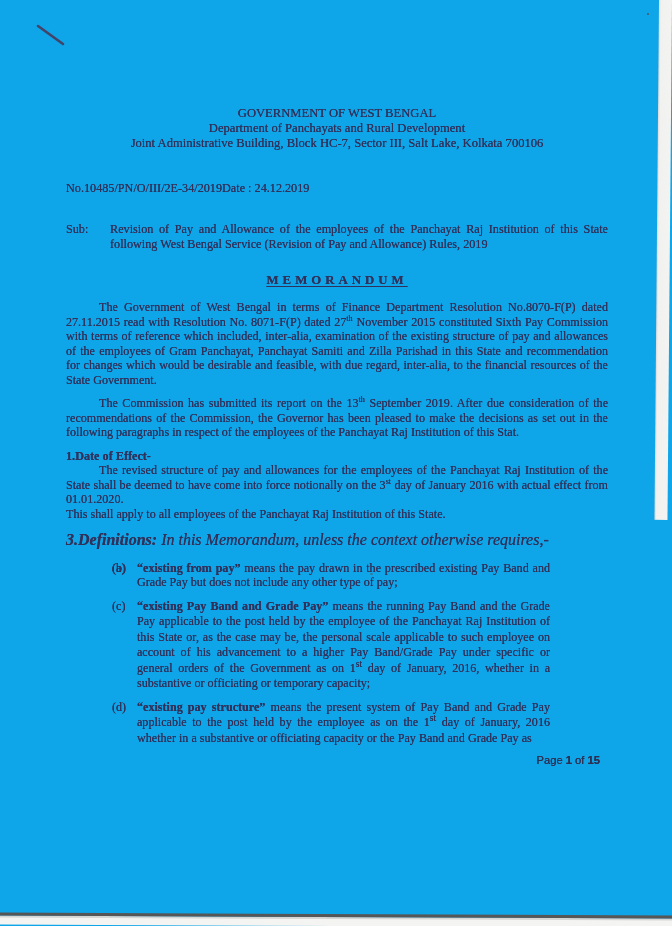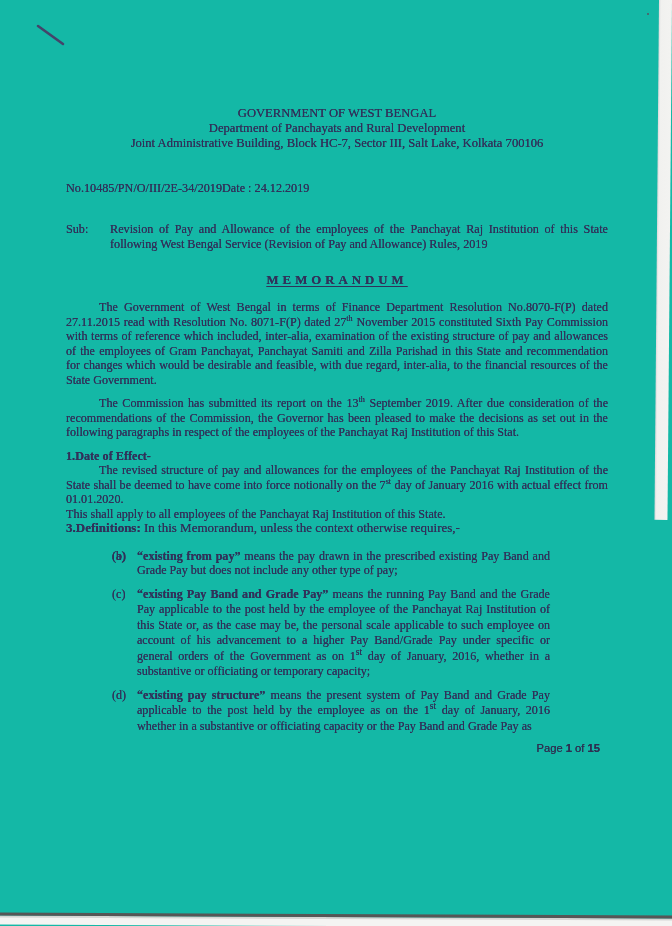--- a/index.html
+++ b/index.html
@@ -1,33 +1,33 @@
 <!DOCTYPE html>
 <html><head>
 <meta charset="utf-8">
 <style>
   html,body{margin:0;padding:0;background:#e9e9e7;}
   .stage{position:relative;width:672px;height:926px;overflow:hidden;background:#fdfdfc;
          font-family:"Liberation Serif","DejaVu Serif",serif;color:#31315a;}
-  .sheet{position:absolute;inset:0;background:#14b8a6;padding:106px 64px 0 66px;box-sizing:border-box;
+  .sheet{position:absolute;inset:0;background:#0ea5e9;padding:106px 64px 0 66px;box-sizing:border-box;
          text-shadow:0 0 .3px currentColor;}
   .hdr{ text-align:center;font-size:12.6px;line-height:15px;}
   .ref-row{display:flex;margin-top:30px;font-size:12.2px;line-height:15px;}
   .subject-row{display:flex;margin-top:26px;font-size:12.2px;line-height:14.6px;font-weight:normal;}
   .subject-label{width:44px;flex:none;}
   .subject-text{flex:1;text-align:justify;}
   .memo-title{margin-top:22px;text-align:center;font-size:12.8px;line-height:15px;font-weight:bold;
               letter-spacing:4px;text-decoration:underline;text-underline-offset:2px;}
   .para{font-size:12.1px;line-height:14.5px;text-align:justify;}
   .indent{text-indent:33px;}
   .p1{margin-top:12px;}
   .p2{margin-top:9px;}
   .sec-h{margin-top:9px;font-size:12.2px;line-height:14.5px;font-weight:bold;}
   .mt12{margin-top:12px;}
-  .sec3line{font-size:13px;line-height:14.5px;}
+  .sec3line{margin-top:12px;font-size:16px;line-height:14.5px;font-style:italic;}
   .sec3line b{font-weight:bold;}
   .defs{margin-top:13px;}
   .def-item{position:relative;padding-left:71px;width:413px;box-sizing:content-box;
             font-size:12.1px;line-height:14.6px;text-align:justify;margin-bottom:9px;}
   .def-label{position:absolute;left:46px;top:0;}
   .def-item.loose{line-height:15.5px;margin-bottom:8px;}
   sup{font-size:68%;line-height:0;vertical-align:super;}
   .loose sup{font-size:80%;}
   .footer{margin-top:3px;text-align:right;font-family:"Liberation Sans","DejaVu Sans",sans-serif;
           font-size:11.2px;color:#2e3052;padding-right:8px;}
@@ -63,21 +63,21 @@
       <span class="subject-text">Revision of Pay and Allowance of the employees of the Panchayat Raj Institution of this State following West Bengal Service (Revision of Pay and Allowance) Rules, 2019</span>
     </div>
 
     <div class="memo-title">MEMORANDUM</div>
 
     <div class="para indent p1"><span>The Government of West Bengal in terms of Finance Department Resolution No.8070-F(P) dated 27.11.2015 read with Resolution No. 8071-F(P) dated 27</span><sup>th</sup><span> November 2015 constituted Sixth Pay Commission with terms of reference which included, inter-alia, examination of the existing structure of pay and allowances of the employees of Gram Panchayat, Panchayat Samiti and Zilla Parishad in this State and recommendation for changes which would be desirable and feasible, with due regard, inter-alia, to the financial resources of the State Government.</span></div>
 
     <div class="para indent p2"><span>The Commission has submitted its report on the 13</span><sup>th</sup><span> September 2019. After due consideration of the recommendations of the Commission, the Governor has been pleased to make the decisions as set out in the following paragraphs in respect of the employees of the Panchayat Raj Institution of this Stat.</span></div>
 
     <div class="sec-h">1.Date of Effect-</div>
-    <div class="para indent"><span>The revised structure of pay and allowances for the employees of the Panchayat Raj Institution of the State shall be deemed to have come into force notionally on the 7</span><sup>st</sup><span> day of January 2016 with actual effect from 01.01.2020.</span></div>
+    <div class="para indent"><span>The revised structure of pay and allowances for the employees of the Panchayat Raj Institution of the State shall be deemed to have come into force notionally on the 3</span><sup>st</sup><span> day of January 2016 with actual effect from 01.01.2020.</span></div>
 
     <div class="para"><span>This shall apply to all employees of the Panchayat Raj Institution of this State.</span></div>
 
     <div class="sec3line"><b>3.Definitions:</b><span> In this Memorandum, unless the context otherwise requires,-</span></div>
 
     <div class="defs">
       <div class="def-item">
         <span class="def-label">(a)</span>
       </div>
       <div class="def-item">

